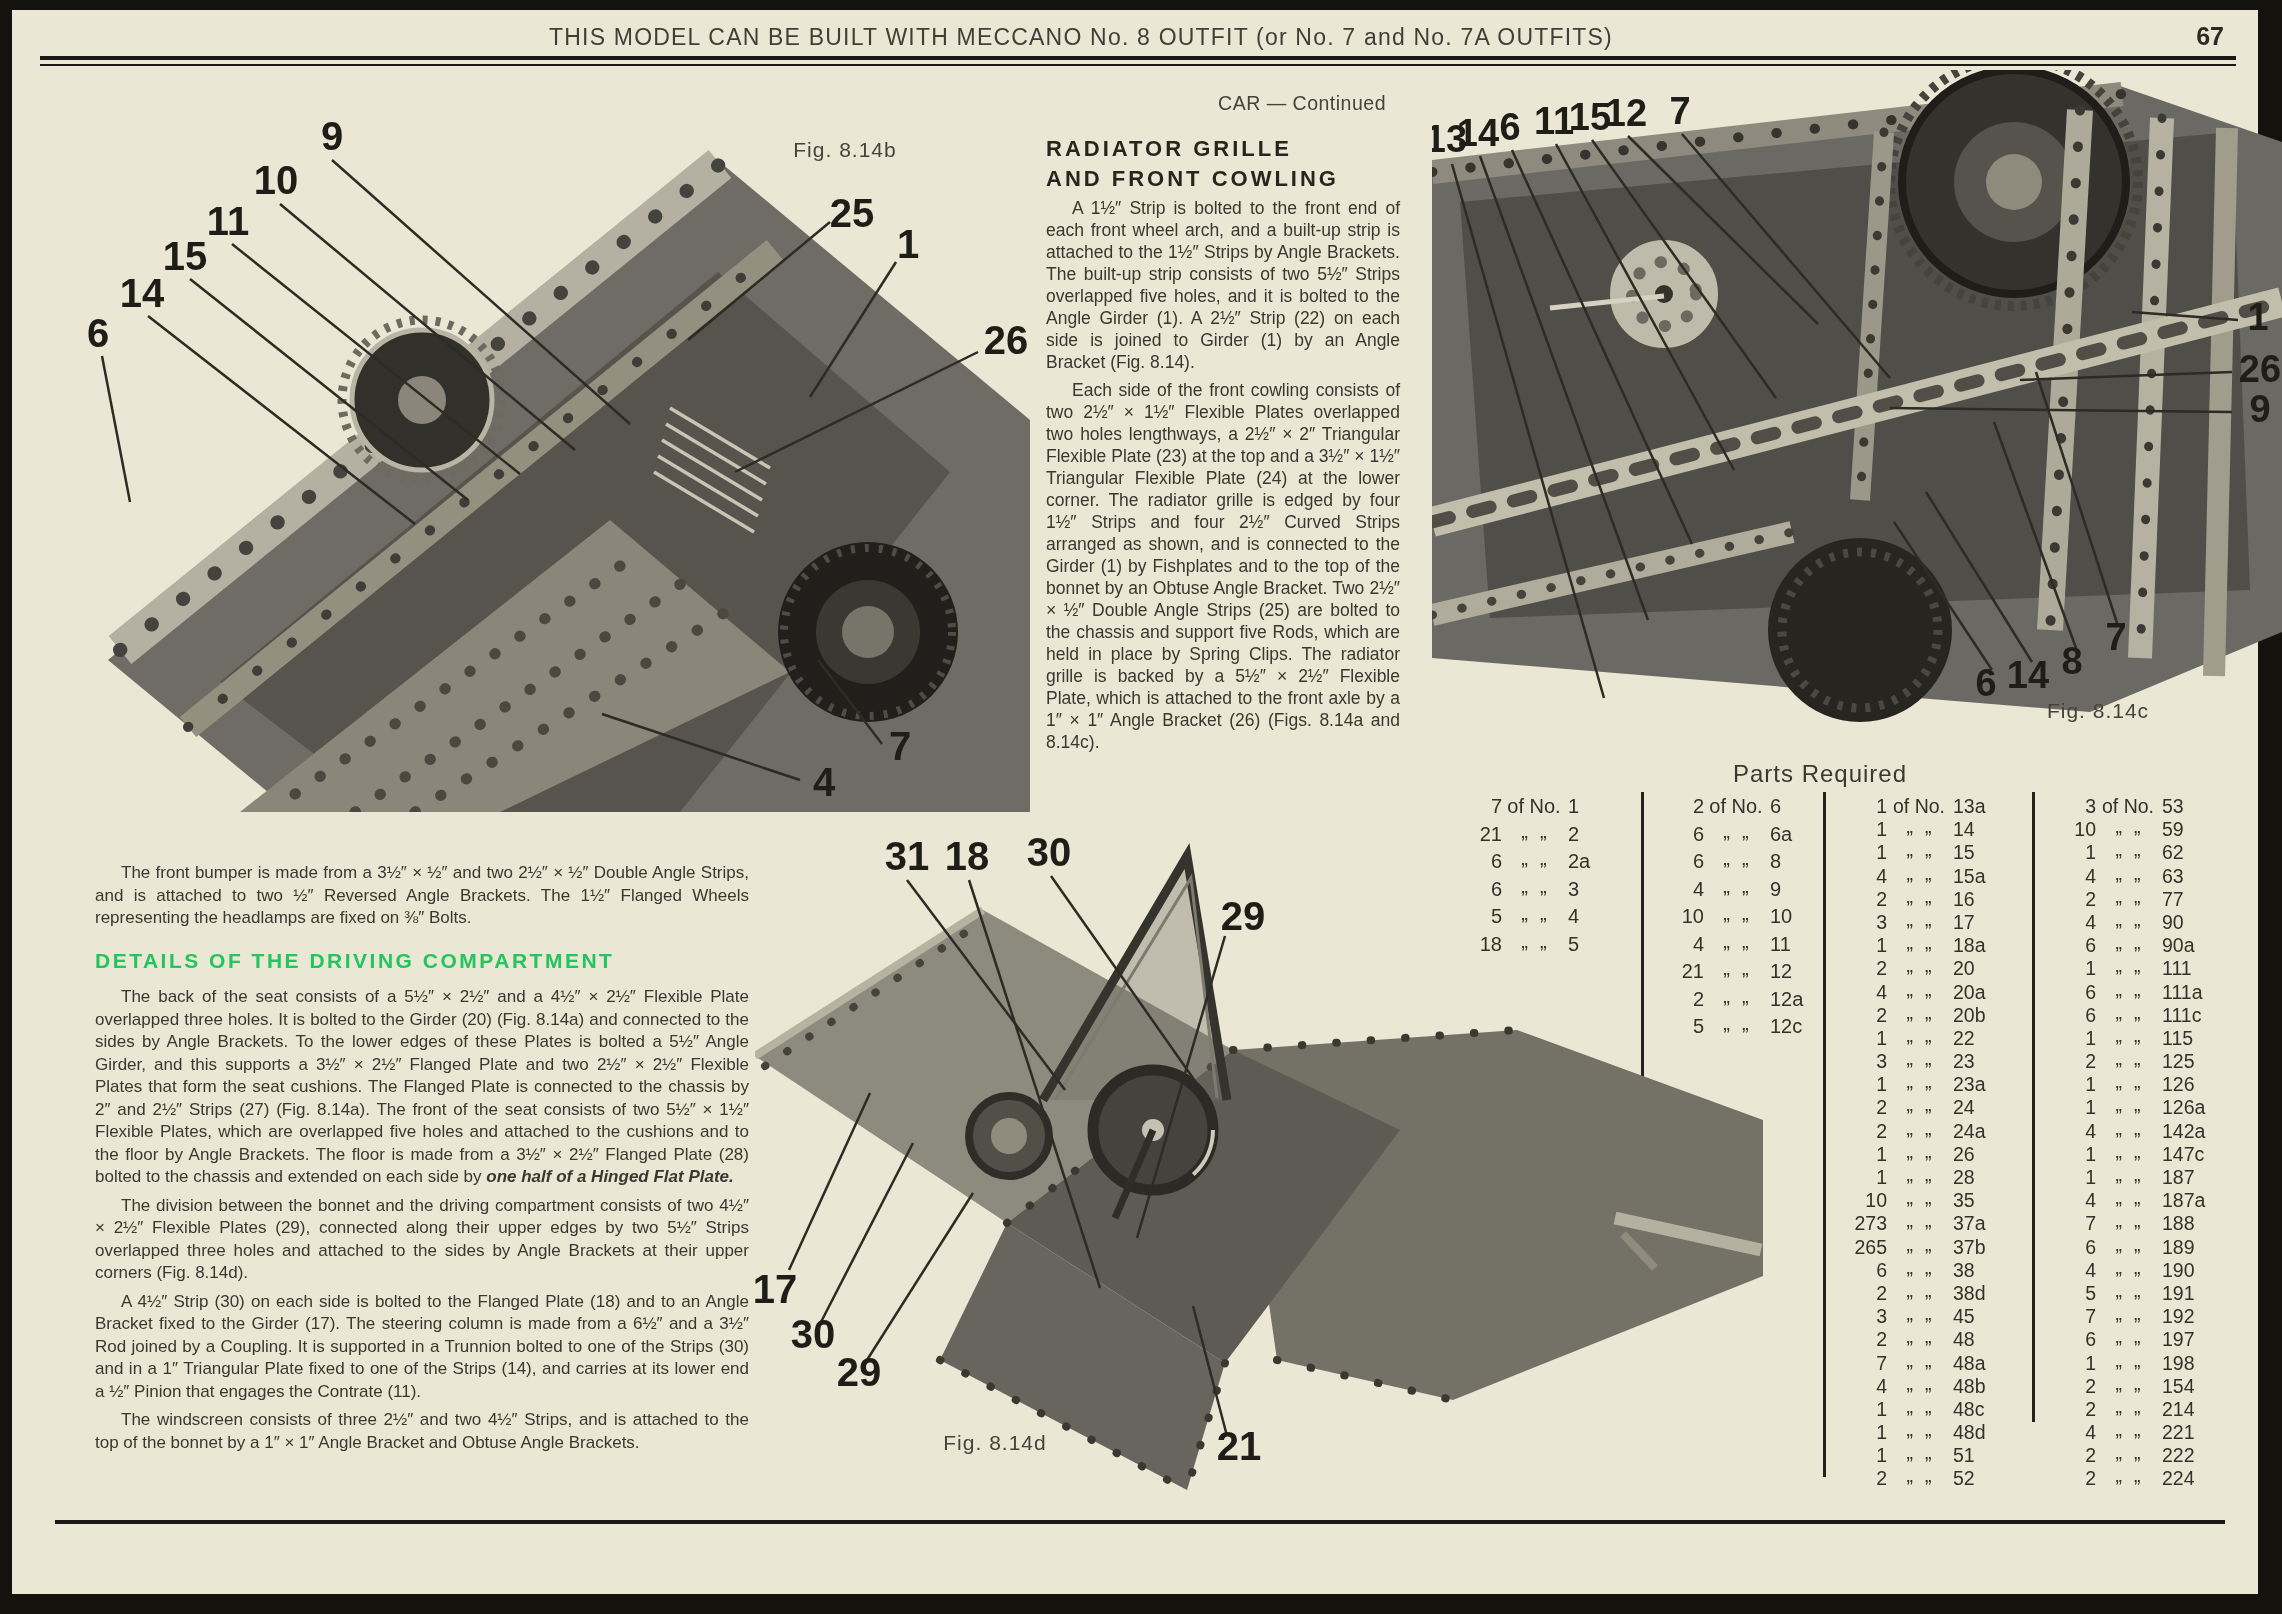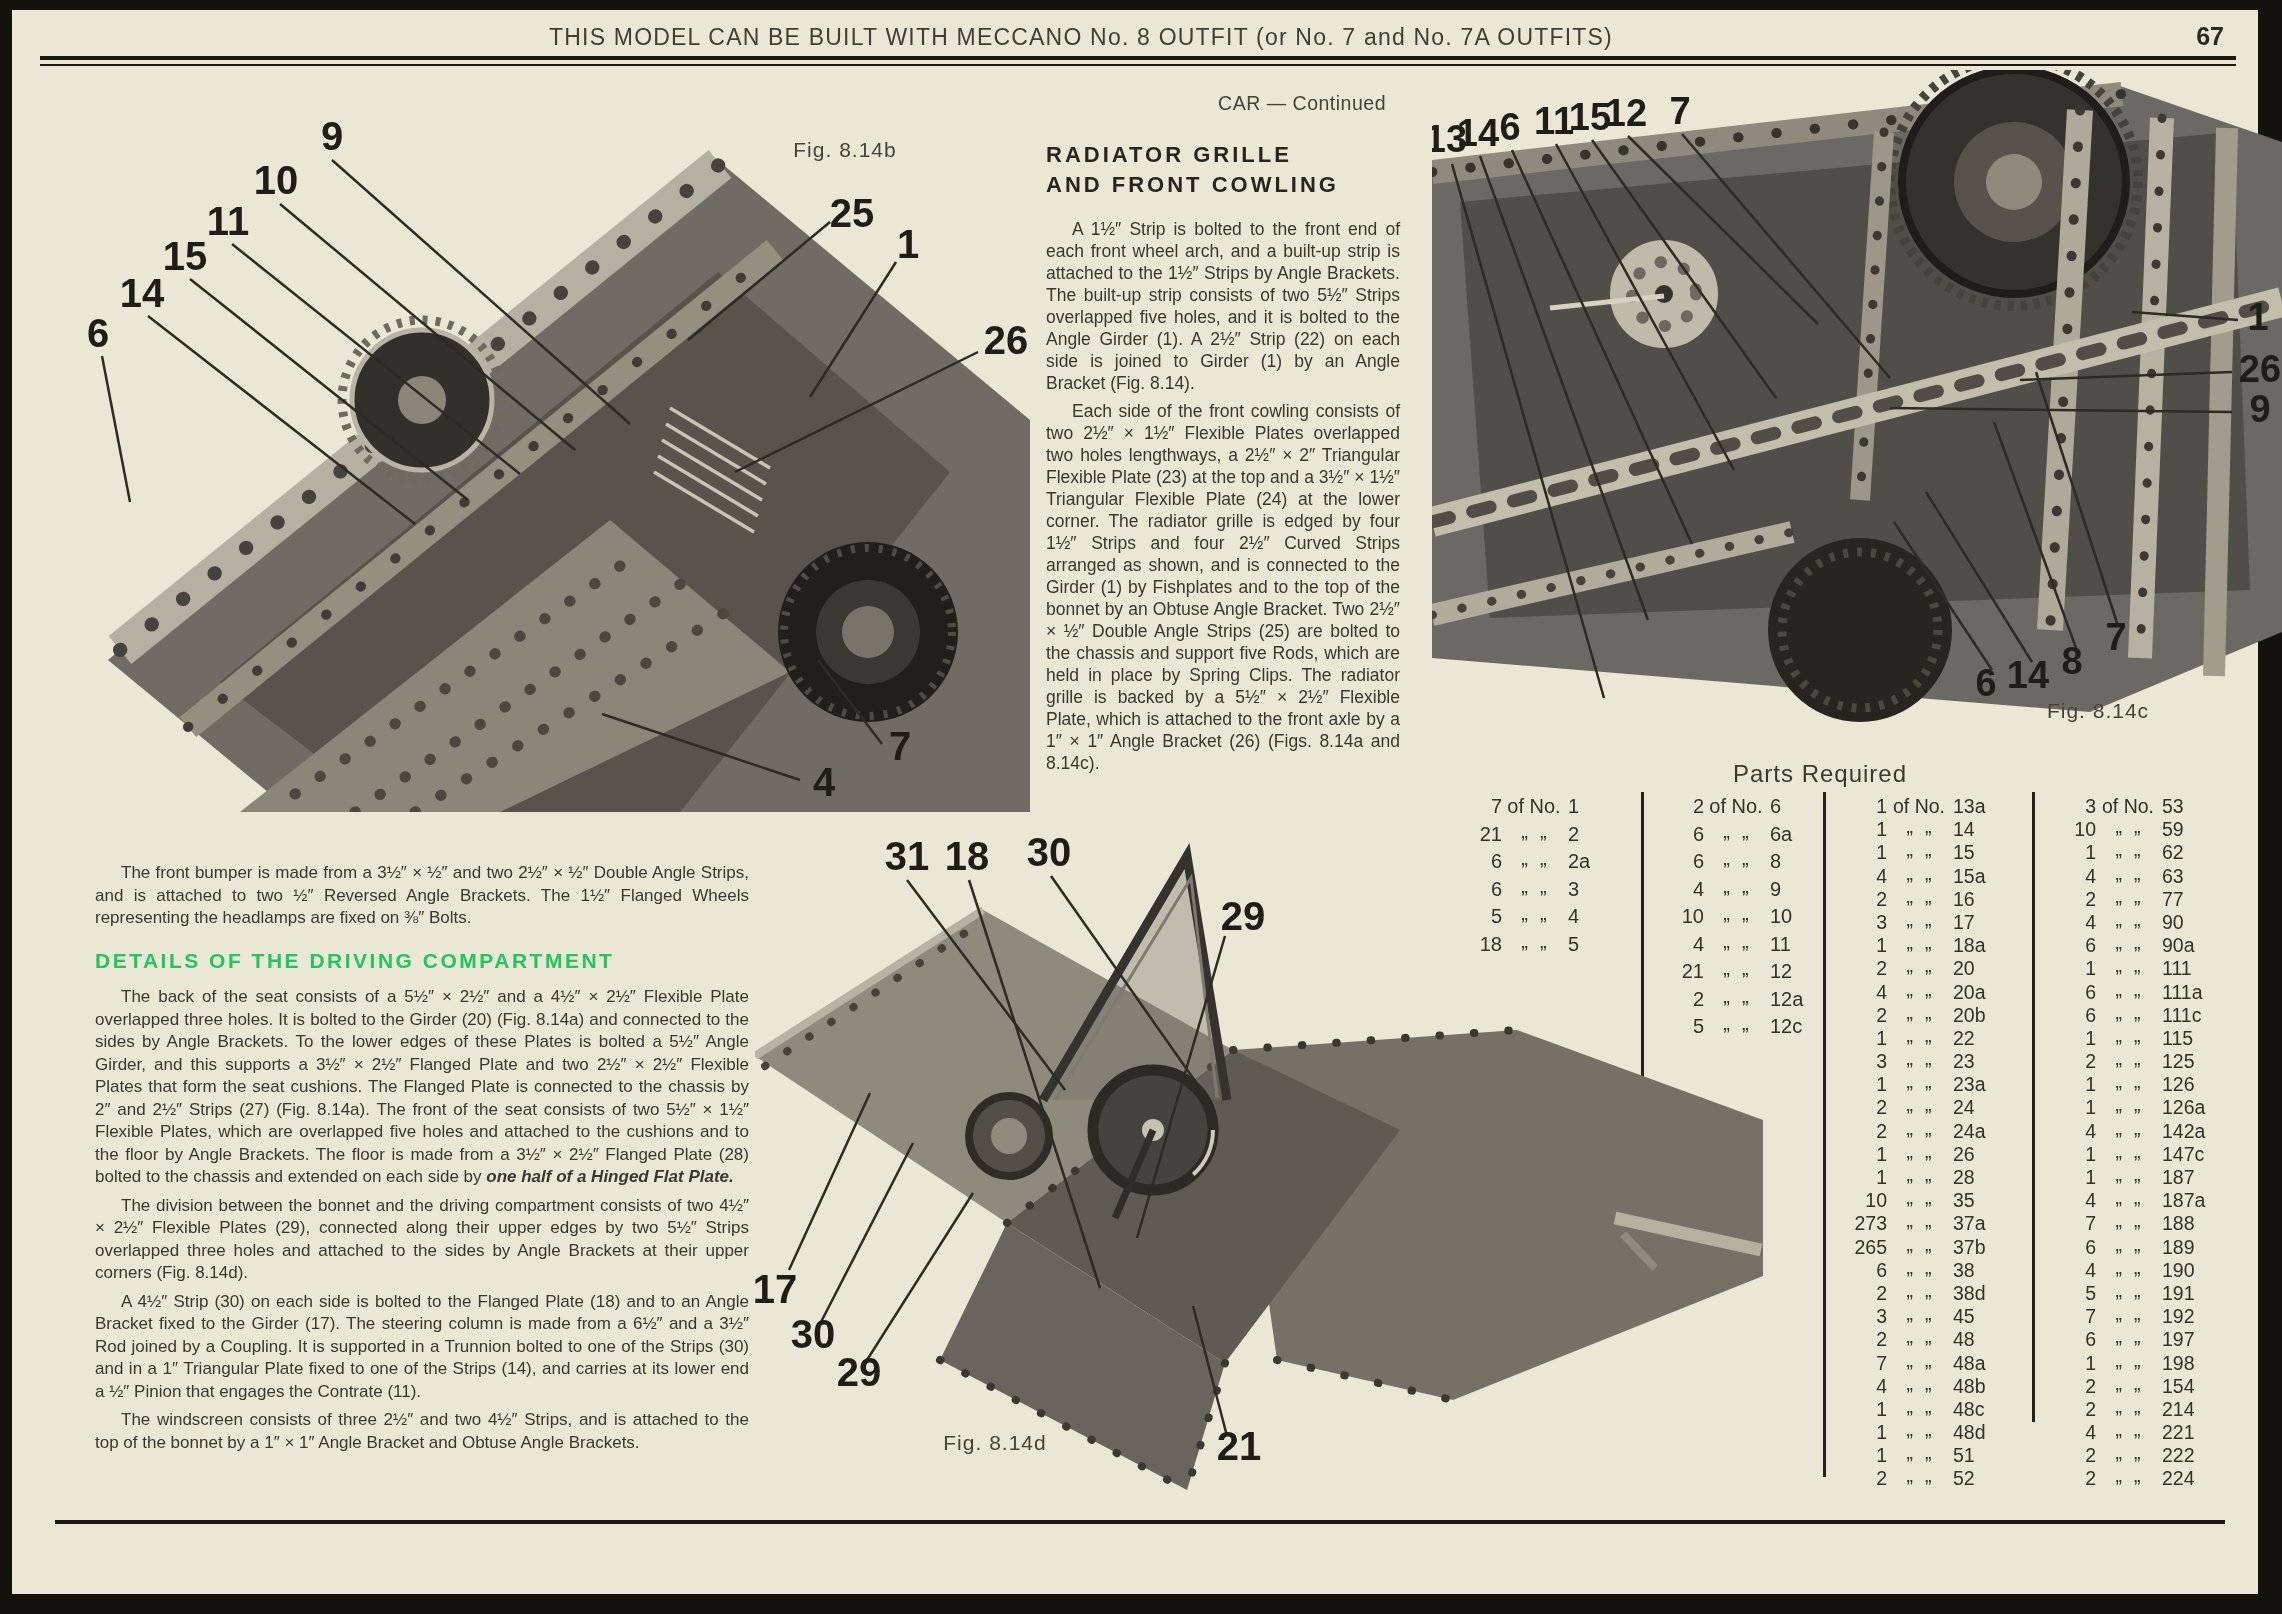--- a/index.html
+++ b/index.html
@@ -15,23 +15,23 @@
   .rbot{left:55px;top:1520px;width:2170px;height:4px;}
   .fig{position:absolute;}
   .fig svg{display:block;}
   .co{font-family:"Liberation Sans",sans-serif;font-weight:bold;font-size:40px;fill:#1e1d17;}
   .co2{font-size:38px;}
   .cap{font-family:"Liberation Sans",sans-serif;font-size:21px;fill:#45433a;letter-spacing:1px;}
   .ldr{stroke:#2c2b24;stroke-width:2.5;fill:none;}
   
   .midcol{position:absolute;left:1046px;top:92px;width:354px;font-size:17.5px;line-height:22px;}
   .mtitle1{font-size:19.5px;letter-spacing:.5px;color:#45433a;}
-  .mtitle2{font-size:19.5px;letter-spacing:.5px;color:#45433a;text-align:right;padding-right:14px;margin-bottom:26px;}
+  .mtitle2{font-size:19.5px;letter-spacing:.5px;color:#45433a;text-align:right;padding-right:14px;margin-bottom:20px;}
   .shead{font-weight:bold;font-size:22px;letter-spacing:3px;color:#26251e;line-height:30px;}
-  .shead2{margin-bottom:18px;}
+  .shead2{margin-bottom:3px;}
   .para{text-align:justify;text-indent:26px;color:#393830;margin:0 0 6px 0;}
   
   .blcol{position:absolute;left:95px;top:862px;width:654px;font-size:17px;line-height:22.5px;}
   .bhead{font-weight:bold;font-size:21px;letter-spacing:2.5px;color:#22c55e;margin:20px 0 14px 0;}
   .emph{font-weight:bold;font-style:italic;}
   
   .ptitle{position:absolute;left:1700px;top:760px;width:240px;text-align:center;
           font-size:24px;letter-spacing:1px;color:#3a3830;}
   .pcol{position:absolute;top:795px;font-size:20px;color:#33322a;}
   .pc0{left:1448px;} .pc1{left:1650px;} .pc2{left:1833px;} .pc3{left:2042px;}

